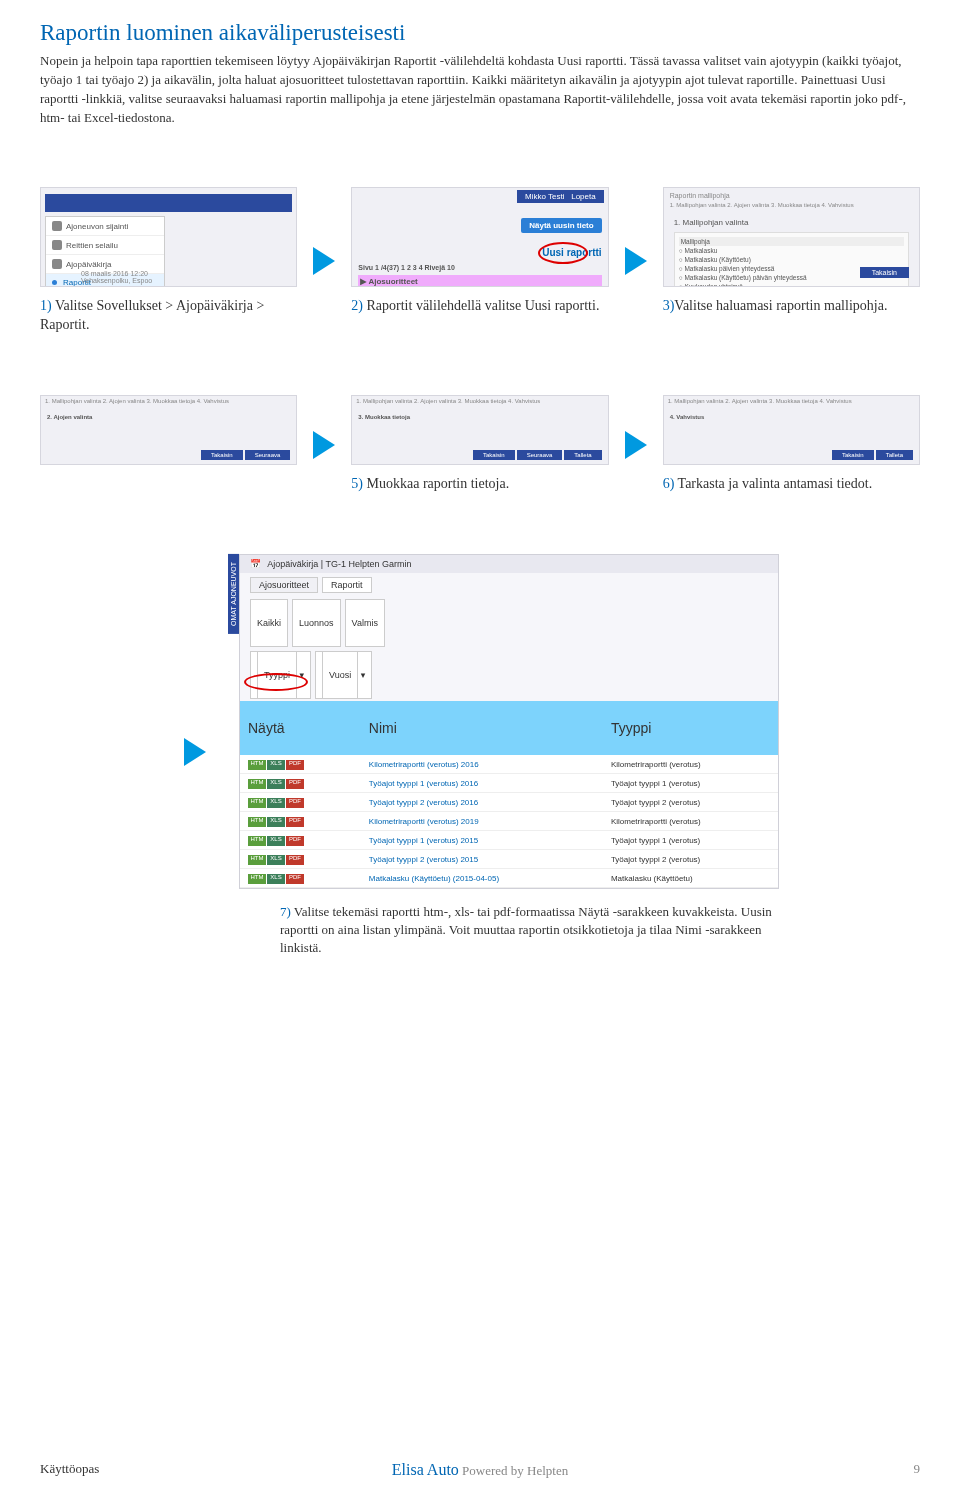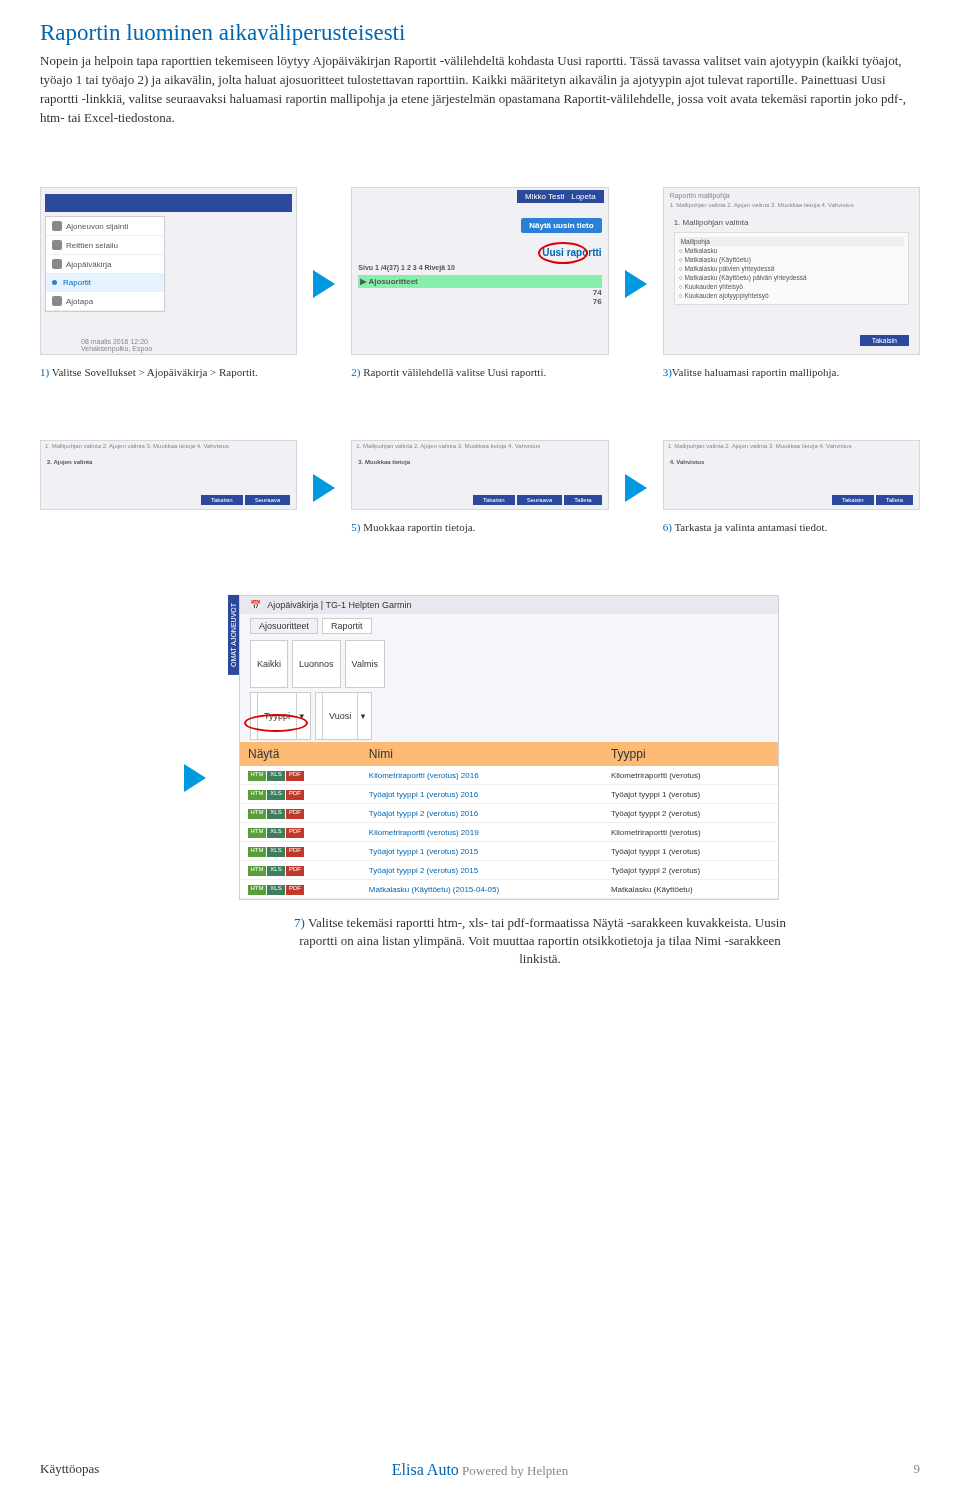--- a/index.html
+++ b/index.html
@@ -28,38 +28,38 @@
 .row {
   display: flex;
   align-items: flex-start;
   gap: 12px;
   margin-bottom: 60px;
 }
 .cell { flex: 1; }
 .thumb {
   background: #f0f0f5;
   border: 1px solid #d6d6de;
-  height: 168px;
+  height: 100px;
   position: relative;
   overflow: hidden;
   font-size: 8px;
   color: #555;
 }
 .thumb-small { height: 70px; }
 .arrow {
   width: 0; height: 0;
   border-top: 14px solid transparent;
   border-bottom: 14px solid transparent;
   border-left: 22px solid #0099e0;
   align-self: center;
   margin: 0 4px;
   flex: none;
 }
 .caption {
-  font-size: 11px;
+  font-size: 14px;
   margin-top: 10px;
   line-height: 1.35;
   font-family: Georgia, serif;
 }
 .caption .num { color: #0066b3; }
 
 
 .t1-side { position:absolute; left:4px; top:28px; width:120px; background:#fff; border:1px solid #ccc; }
 .t1-side div { padding:4px 6px; border-bottom:1px solid #eee; display:flex; align-items:center; gap:4px; }
 .t1-side .hl { background:#e6f3ff; color:#0066b3; }
@@ -101,21 +101,21 @@
   border:1px solid #d0d0d8;
   font-size:9px;
 }
 .bt-top { background:#e8e8f0; padding:4px 10px; display:flex; align-items:center; gap:6px; }
 .bt-top .cal { color:#2b4a9e; }
 .bt-tabs { padding:4px 10px; display:flex; gap:4px; }
 .bt-tabs span { background:#f0f0f5; border:1px solid #ccc; padding:2px 8px; }
 .bt-filter { padding:2px 10px; display:flex; gap:4px; }
 .bt-filter span { background:#fff; border:1px solid #ccc; padding:18px 6px; }
 .bt-table { width:100%; border-collapse:collapse; }
-.bt-table th { background:#fdba74; text-align:left; padding:5px 8px; font-weight:normal; font-size:12px; }
+.bt-table th { background:#7dd3fc; text-align:left; padding:19px 8px; font-weight:normal; font-size:14px; }
 .bt-table td { background:#fff; border-bottom:1px solid #eee; padding:3px 8px; font-size:8px; color:#0066b3; }
 .bt-table td.ty { color:#333; }
 .bt-badges span { display:inline-block; width:18px; height:10px; font-size:6px; text-align:center; color:#fff; margin-right:1px; }
 .b-htm { background:#5a9e3c; }
 .b-xls { background:#3c7f5a; }
 .b-pdf { background:#c0392b; }
 .bt-circ { position:absolute; border:2px solid #d00; border-radius:50%; width:64px; height:18px; }
 .bt-rel { position:relative; }
 .side-tab {
   background:#2b4a9e; color:#fff;
@@ -126,21 +126,20 @@
   margin-top:0;
 }
 
 .final-caption {
   margin-top:14px;
   margin-left:240px;
   width:520px;
   font-size:13px;
   line-height:1.4;
   font-family: Georgia, serif;
-  text-align: center;
 }
 .final-caption .num { color:#0066b3; }
 
 .footer {
   position:absolute;
   bottom:20px;
   left:40px; right:40px;
   display:flex;
   justify-content:space-between;
   font-size:13px;
@@ -191,21 +190,21 @@
     <p class="caption"><span class="num">1)</span><span> Valitse Sovellukset &gt; Ajopäiväkirja &gt; Raportit.</span></p>
   </div>
   <div class="arrow"></div>
   <div class="cell">
     <div class="thumb">
       <div class="t2-top"><span>Mikko Testi</span> &nbsp; <span>Lopeta</span></div>
       <div class="t2-body">
         <div style="text-align:right;"><span class="t2-btn">Näytä uusin tieto</span></div>
         <div style="text-align:right;margin-top:14px;"><span class="t2-link">Uusi raportti</span></div>
         <div style="margin-top:6px;font-size:7px;">Sivu 1 /4(37) 1 2 3 4 Rivejä 10</div>
-        <div style="margin-top:4px;background:#86efac;padding:2px;">▶ <span>Ajosuoritteet</span></div>
+        <div style="margin-top:4px;background:#f0abfc;padding:2px;">▶ <span>Ajosuoritteet</span></div>
         <div style="text-align:right;">74</div>
         <div style="text-align:right;">76</div>
       </div>
       <div class="t2-circ"></div>
     </div>
     <p class="caption"><span class="num">2)</span><span> Raportit välilehdellä valitse Uusi raportti.</span></p>
   </div>
   <div class="arrow"></div>
   <div class="cell">
     <div class="thumb">

